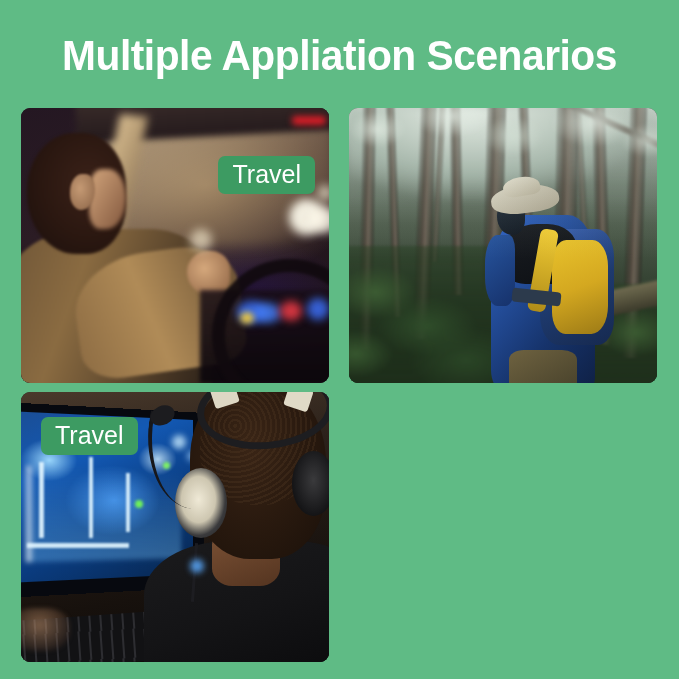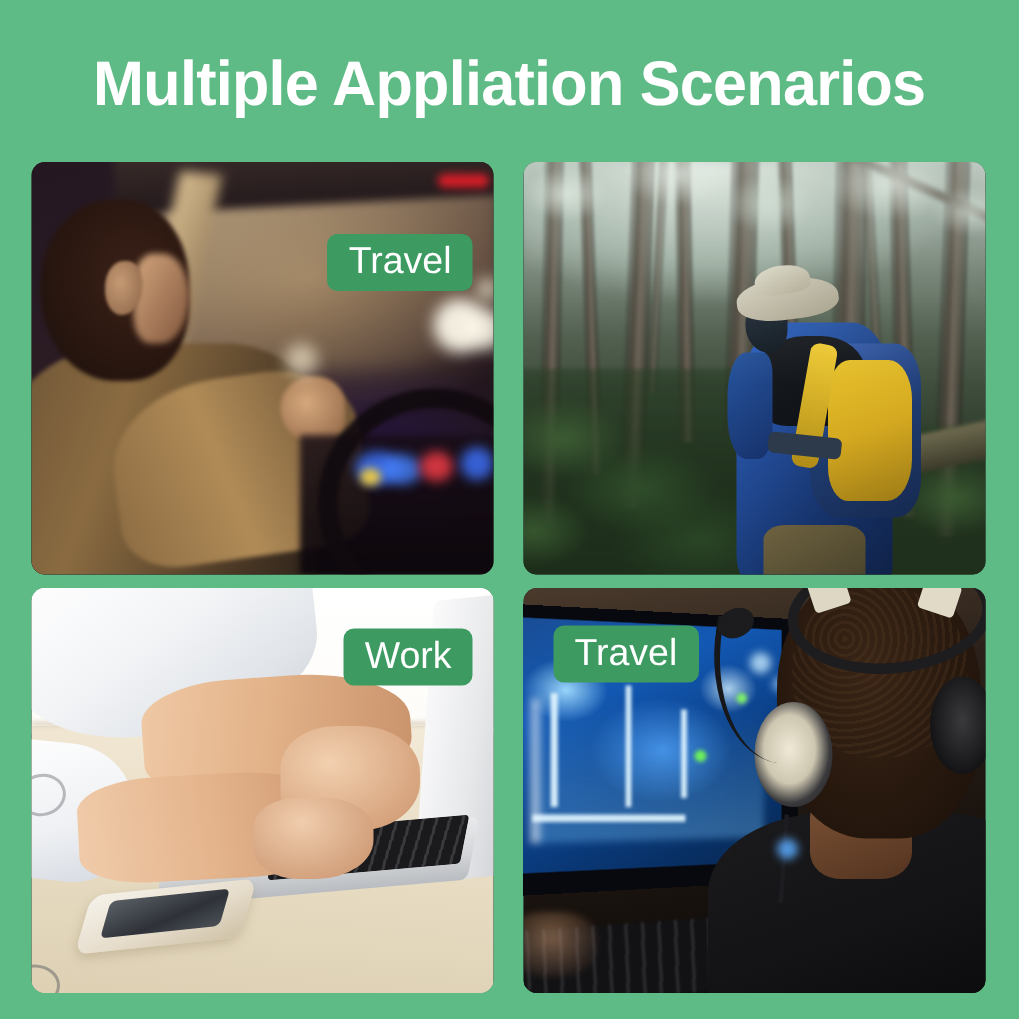--- a/index.html
+++ b/index.html
@@ -583,41 +583,20 @@
         <div class="of-face"></div>
         <div class="of-hat"></div>
         <div class="of-hatcrown"></div>
         <div class="of-pants"></div>
         <div class="of-shrubs"></div>
         <div class="of-shrubs2"></div>
         <div class="of-mist"></div>
       </div>
     </div>
 
-    <div class="panel">
-      <div class="scene sc-work">
-        <div class="wk-wall"></div>
-        <div class="wk-desk"></div>
-        <div class="wk-deskedge"></div>
-        <div class="wk-screen"></div>
-        <div class="wk-lapbase"></div>
-        <div class="wk-keys"></div>
-        <div class="wk-sleeve1"></div>
-        <div class="wk-arm1"></div>
-        <div class="wk-sleeve2"></div>
-        <div class="wk-arm2"></div>
-        <div class="wk-hand1"></div>
-        <div class="wk-hand2"></div>
-        <div class="wk-phone"></div>
-        <div class="wk-phscreen"></div>
-        <div class="wk-glass"></div>
-        <div class="wk-glass2"></div>
-      </div>
-      <div class="badge badge-work">Work</div>
-    </div>
 
     <div class="panel">
       <div class="scene sc-leis">
         <div class="ls-monitor"></div>
         <div class="ls-game"></div>
         <div class="ls-glow"></div>
         <div class="ls-bar ls-bar1"></div>
         <div class="ls-bar ls-bar2"></div>
         <div class="ls-bar ls-bar3"></div>
         <div class="ls-bar ls-bar4"></div>

